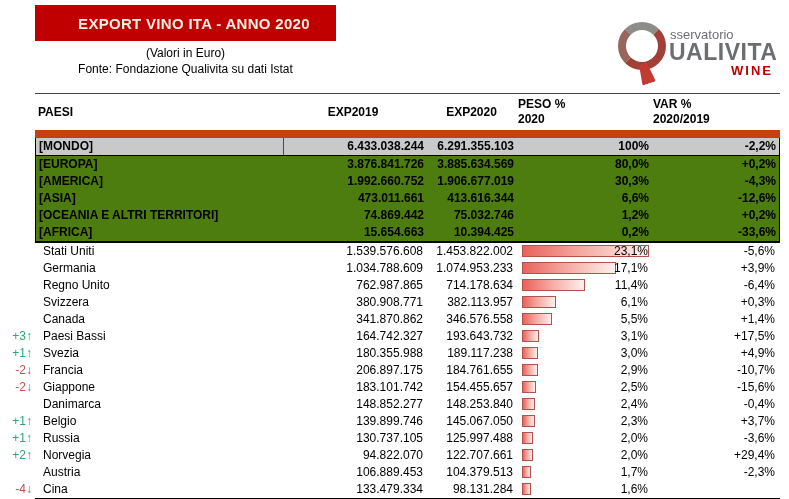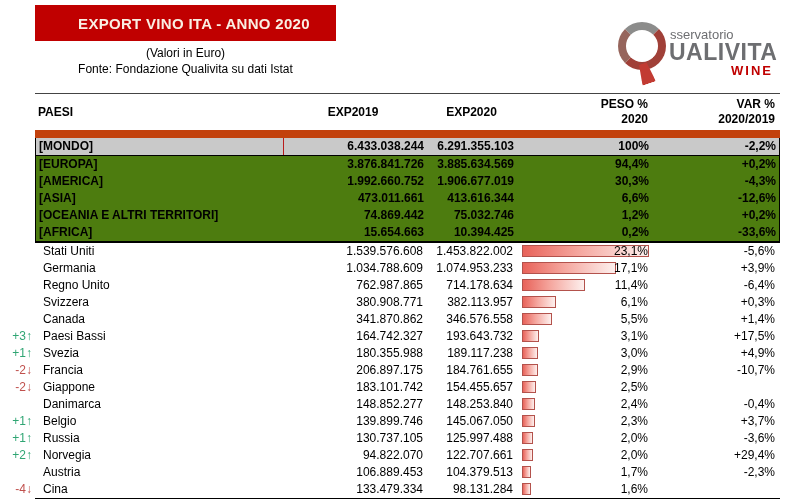--- a/index.html
+++ b/index.html
@@ -26,21 +26,21 @@
 
   
   .table{position:absolute;left:35px;top:93px;width:745px;font-size:12px;}
   .grid{display:grid;grid-template-columns:248px 147px 88px 135px 127px;}
   .thead{height:36px;border-top:1px solid #444;border-bottom:8px solid #c2410c;font-weight:bold;}
   .thead > span{align-self:center;}
   .h-paesi{padding-left:3px;}
   .h-num{text-align:center;}
   .h-exp2019{padding-right:7px;}
   .h-exp2020{padding-right:5px;}
-  .h-two{text-align:right;padding-right:5px;line-height:15px;}
+  .h-two{padding-right:5px;line-height:15px;}
 
   .row{height:17px;line-height:17px;position:relative;}
   .cell{white-space:nowrap;overflow:visible;}
   .name{padding-left:8px;}
   .num{text-align:right;}
   .exp2019{padding-right:7px;}
   .exp2020{padding-right:5px;}
   .var{padding-right:5px;}
 
   .agg-block{border-left:1px solid #000;border-right:1px solid #000;border-bottom:2px solid #000;}
@@ -101,21 +101,21 @@
       <span class="peso-label">100%</span>
     </span>
     <span class="cell num var">-2,2%</span>
   </div>
 
   <div class="row agg grid">
     <span class="cell name">[EUROPA]</span>
     <span class="cell num exp2019">3.876.841.726</span>
     <span class="cell num exp2020">3.885.634.569</span>
     <span class="cell peso">
-      <span class="peso-label">94,4%</span>
+      <span class="peso-label">80,0%</span>
     </span>
     <span class="cell num var">+0,2%</span>
   </div>
 
   <div class="row agg grid">
     <span class="cell name">[AMERICA]</span>
     <span class="cell num exp2019">1.992.660.752</span>
     <span class="cell num exp2020">1.906.677.019</span>
     <span class="cell peso">
       <span class="peso-label">30,3%</span>
@@ -252,20 +252,21 @@
 
   <div class="row country grid">
     <span class="rank down">-2↓</span>
     <span class="cell name">Giappone</span>
     <span class="cell num exp2019">183.101.742</span>
     <span class="cell num exp2020">154.455.657</span>
     <span class="cell peso">
       <span class="bar" style="width: 14px;"></span>
       <span class="peso-label">2,5%</span>
     </span>
+    <span class="cell num var">-15,6%</span>
   </div>
 
   <div class="row country grid">
     <span class="rank"></span>
     <span class="cell name">Danimarca</span>
     <span class="cell num exp2019">148.852.277</span>
     <span class="cell num exp2020">148.253.840</span>
     <span class="cell peso">
       <span class="bar" style="width: 13px;"></span>
       <span class="peso-label">2,4%</span>

